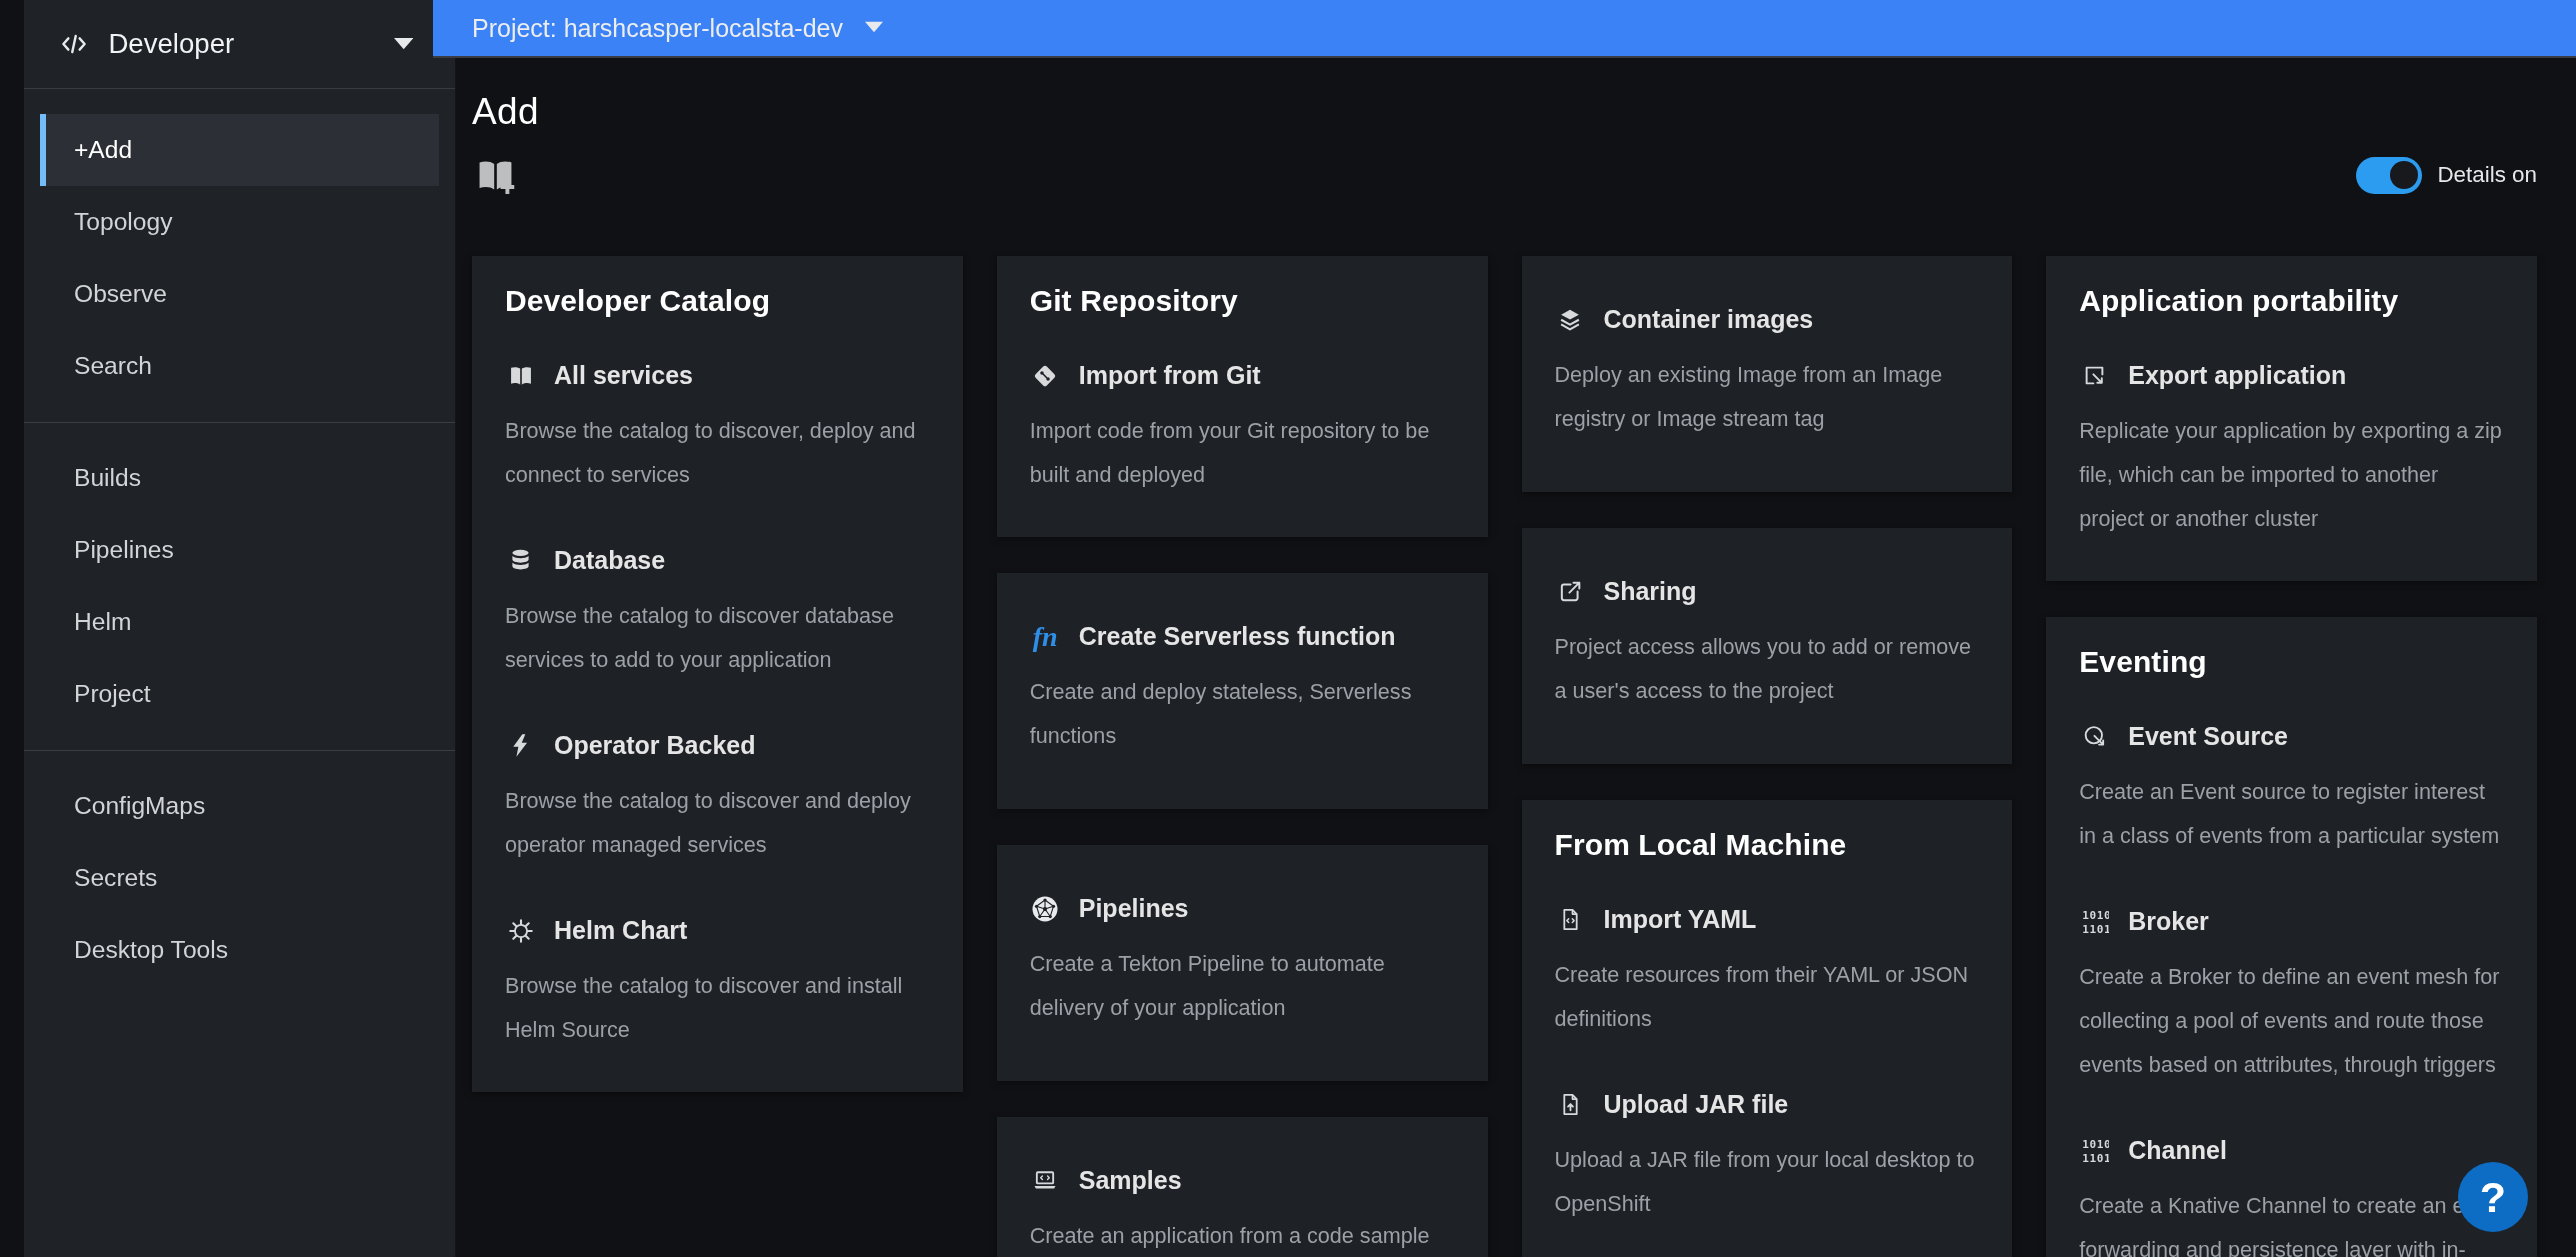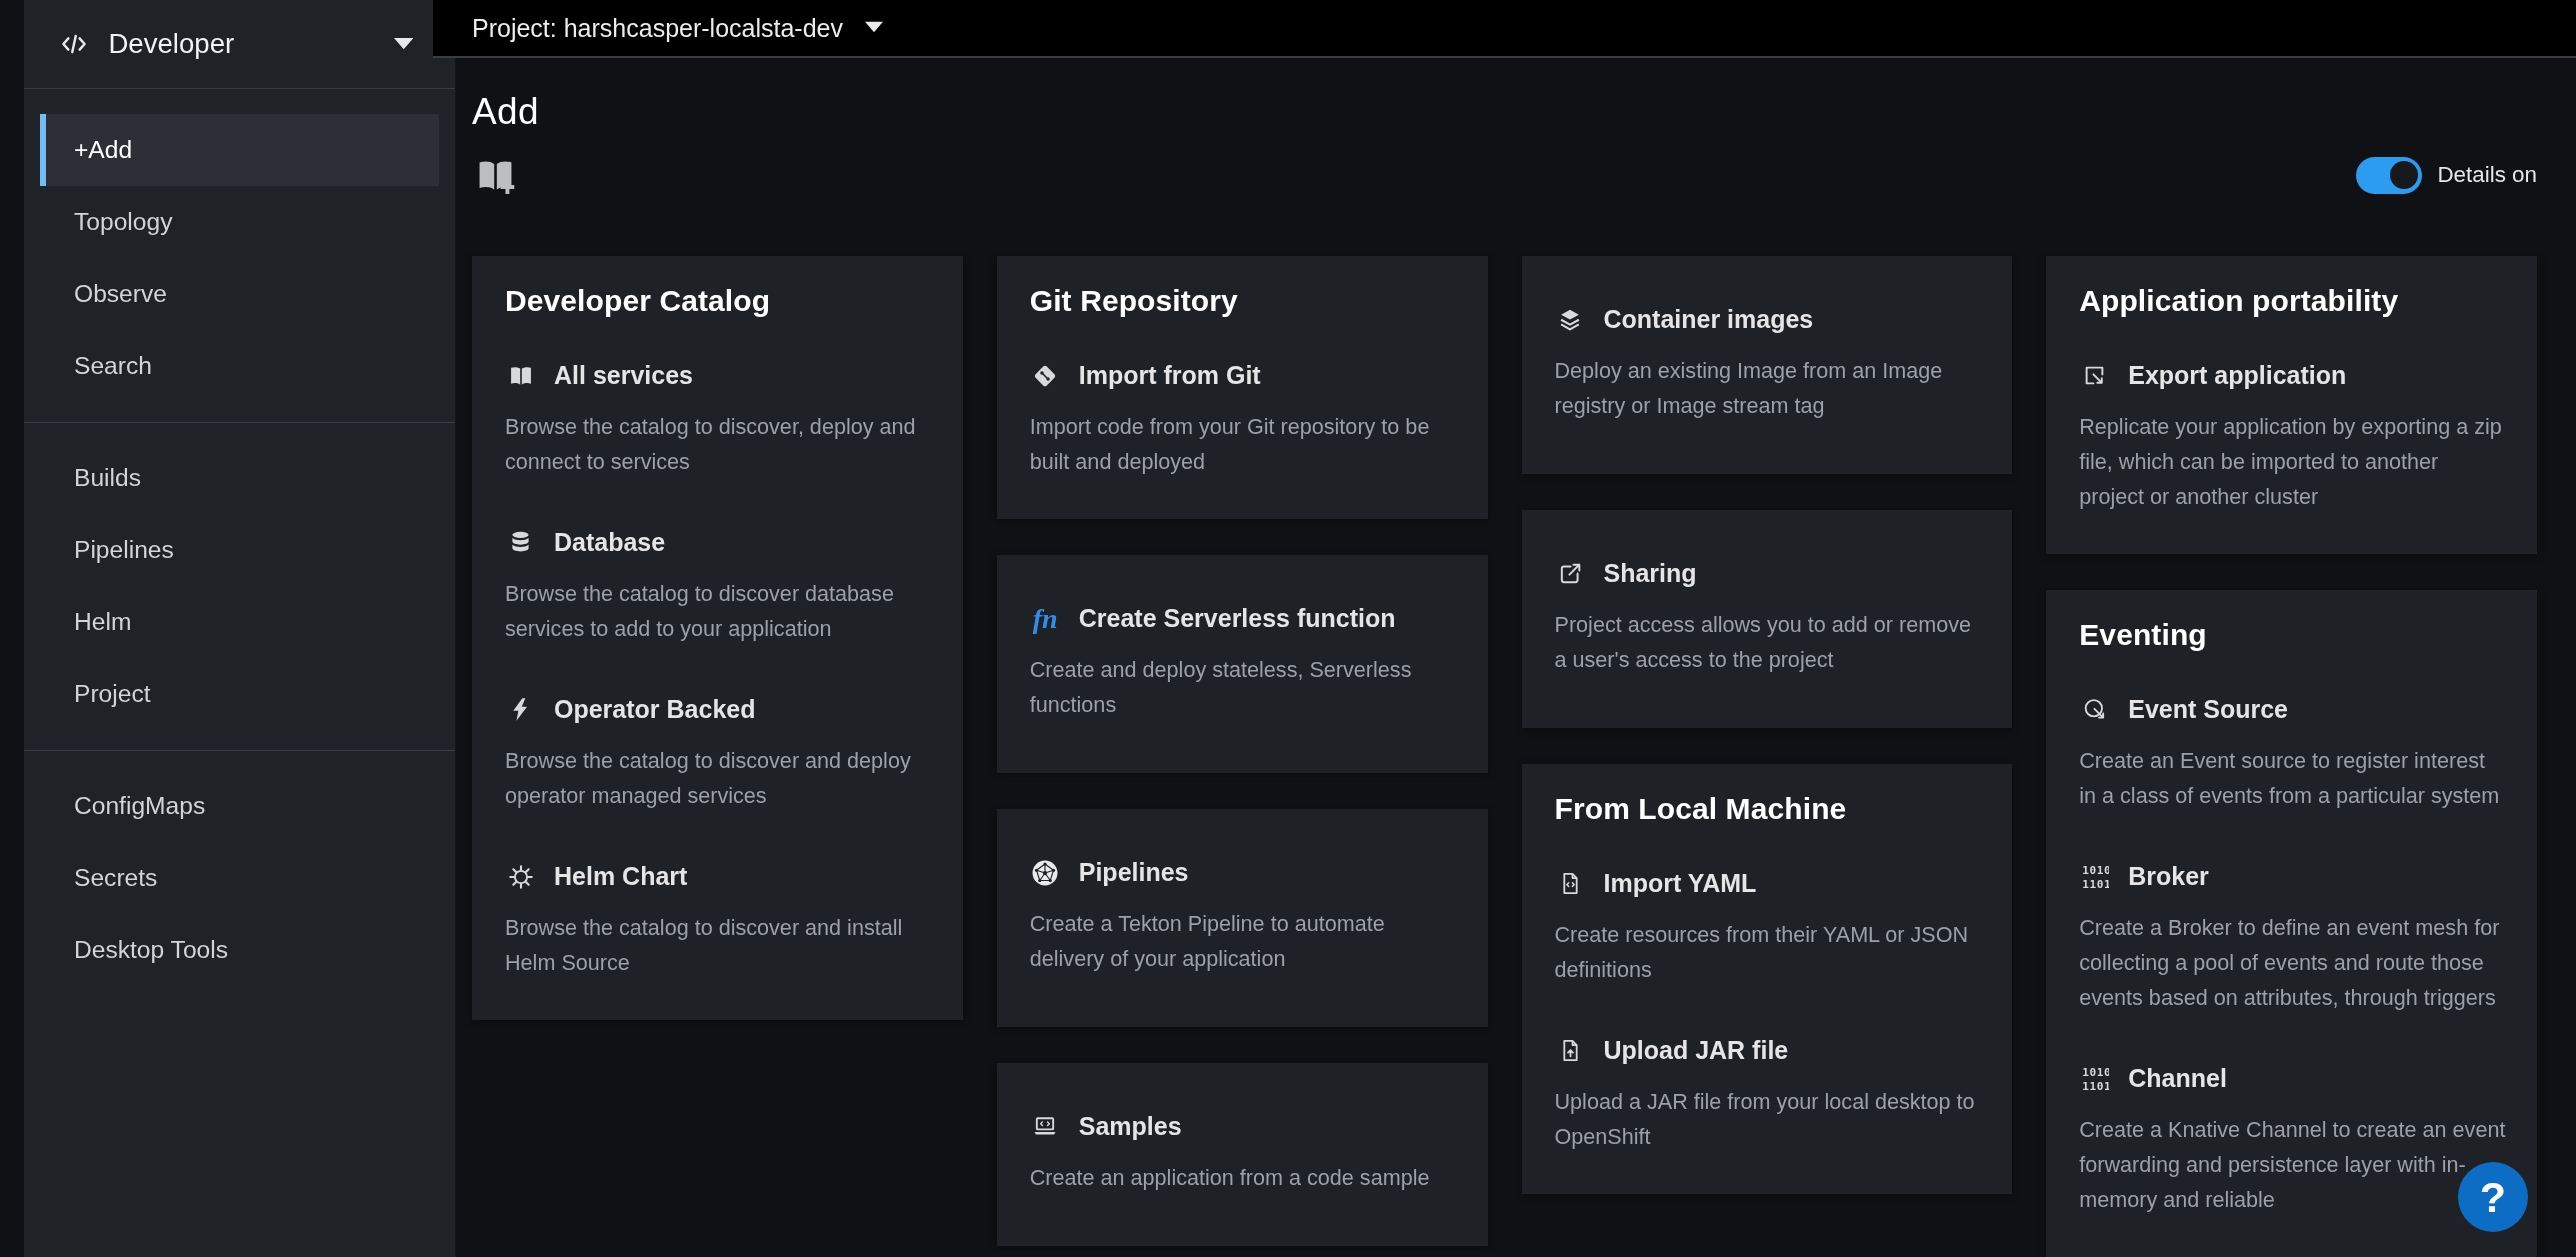--- a/index.html
+++ b/index.html
@@ -15,21 +15,21 @@
   .persp .caret{margin-left:auto;display:flex;}
   .nav{padding-top:9px;}
   ul.group{list-style:none;margin:0;padding:16px;}
   .nav-item{height:72px;display:flex;align-items:center;padding-left:28px;
             border-left:6px solid transparent;font-size:24.6px;color:#d2d4d6;cursor:pointer;}
   .nav-item.active{background:#2c3036;border-left-color:#73bcf7;color:#ffffff;}
   .divider{height:0.7px;background:#3a3e44;margin:3.7px 0;}
 
   
   .main{position:absolute;left:433px;top:0;right:0;bottom:0;}
-  .project-bar{height:56px;background:#000000;border-bottom:2.2px solid #3a3e44;
+  .project-bar{height:56px;background:#3b82f6;border-bottom:2.2px solid #3a3e44;
                display:flex;align-items:center;padding-left:39px;gap:22.4px;cursor:pointer;}
   .project-label{font-size:25px;color:#eceded;}
 
   
   .content{padding:0 39px;}
   .page-title{margin:33px 0 0;font-size:37px;font-weight:400;color:#ffffff;letter-spacing:0.4px;}
   .header-row{margin-top:19.4px;display:flex;align-items:center;justify-content:space-between;}
   .quickstart-btn{background:none;border:none;padding:0;cursor:pointer;display:flex;}
   .toggle-group{display:flex;align-items:center;gap:15px;}
   .switch{position:relative;width:66px;height:37px;border-radius:18.6px;background:#2b9cf0;
@@ -44,21 +44,21 @@
   .card{background:#1e2227;box-shadow:0 2.2px 7.5px rgba(0,0,0,.45);
         padding:28px 30px 40px 33px;box-sizing:border-box;}
   .card.no-title{padding-top:48px;padding-bottom:51px;}
   .card-title{margin:0;font-size:30px;font-weight:700;color:#ffffff;letter-spacing:0.1px;}
   .item{margin-top:48px;cursor:pointer;}
   .card-title + .item{margin-top:42px;}
   .card.no-title .item:first-child{margin-top:0;}
   .item-head{display:flex;align-items:center;gap:18px;}
   .icon-box{width:31px;height:31px;display:flex;align-items:center;justify-content:center;flex:none;}
   .item-label{font-size:25px;font-weight:700;color:#e5e5e5;}
-  .item-desc{margin:18px 0 0;font-size:21.6px;line-height:35px;color:#9ba1a7;}
+  .item-desc{margin:18px 0 0;font-size:21.6px;line-height:44px;color:#9ba1a7;}
   .fn-glyph{font-family:"Liberation Serif",serif;font-style:italic;font-weight:700;
             font-size:28px;color:#2f8fe8;line-height:1;}
 
   
   .help-fab{position:absolute;right:48px;bottom:25px;width:70px;height:70px;border-radius:50%;
             background:#0d6cc4;border:none;color:#ffffff;font-size:43px;font-weight:700;
             display:flex;align-items:center;justify-content:center;cursor:pointer;
             font-family:"Liberation Sans",sans-serif;}
 </style>
 </head>

